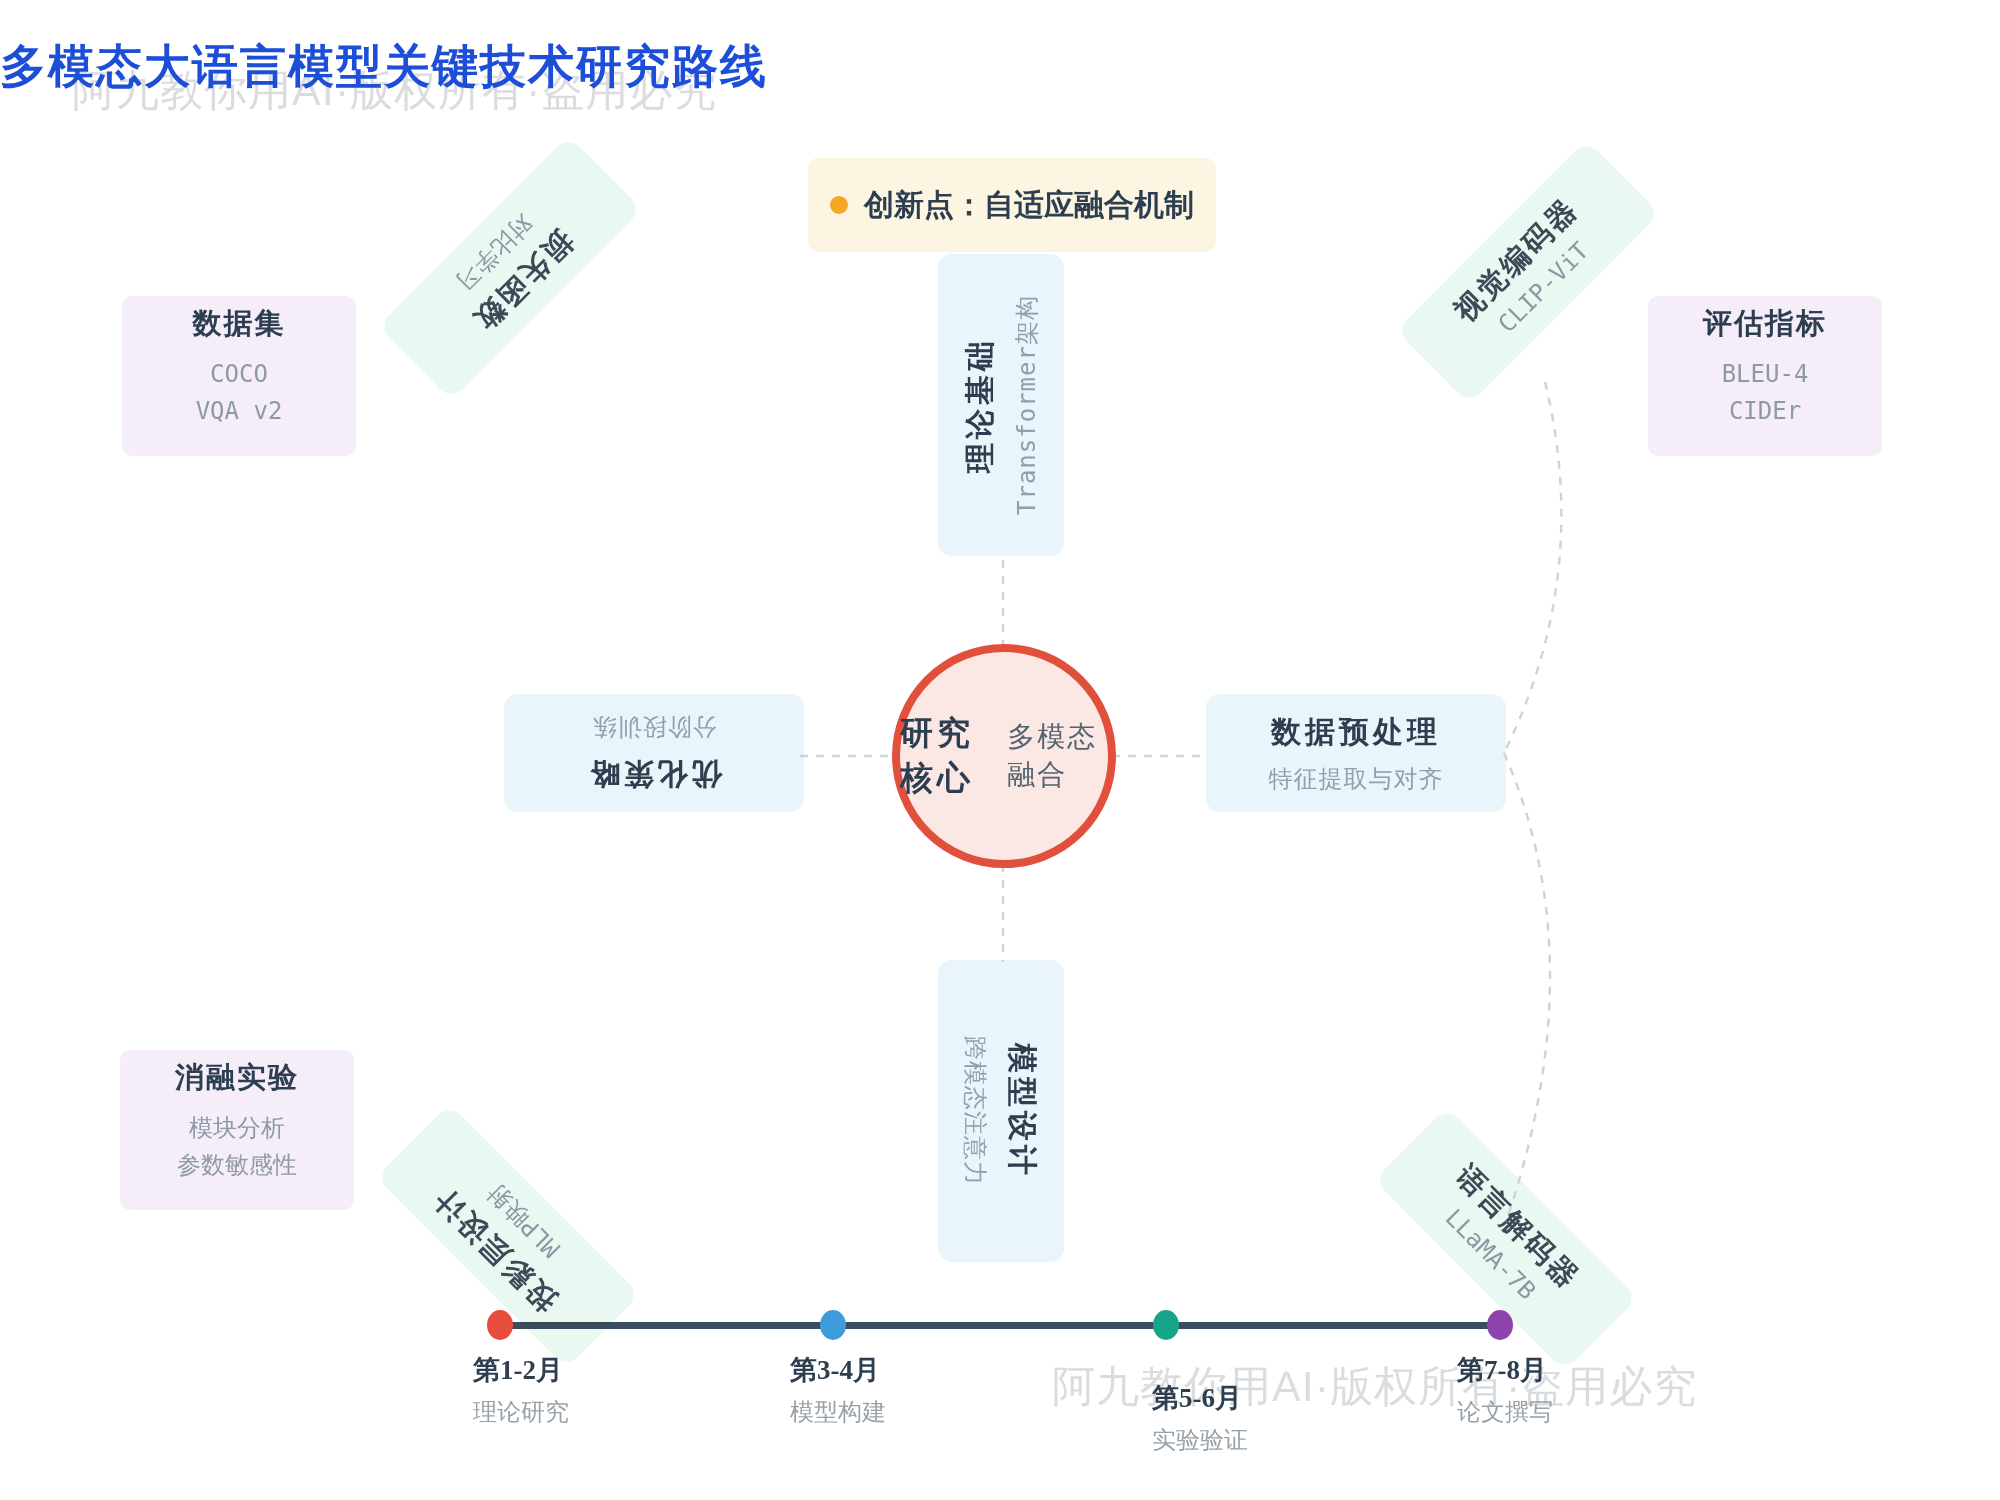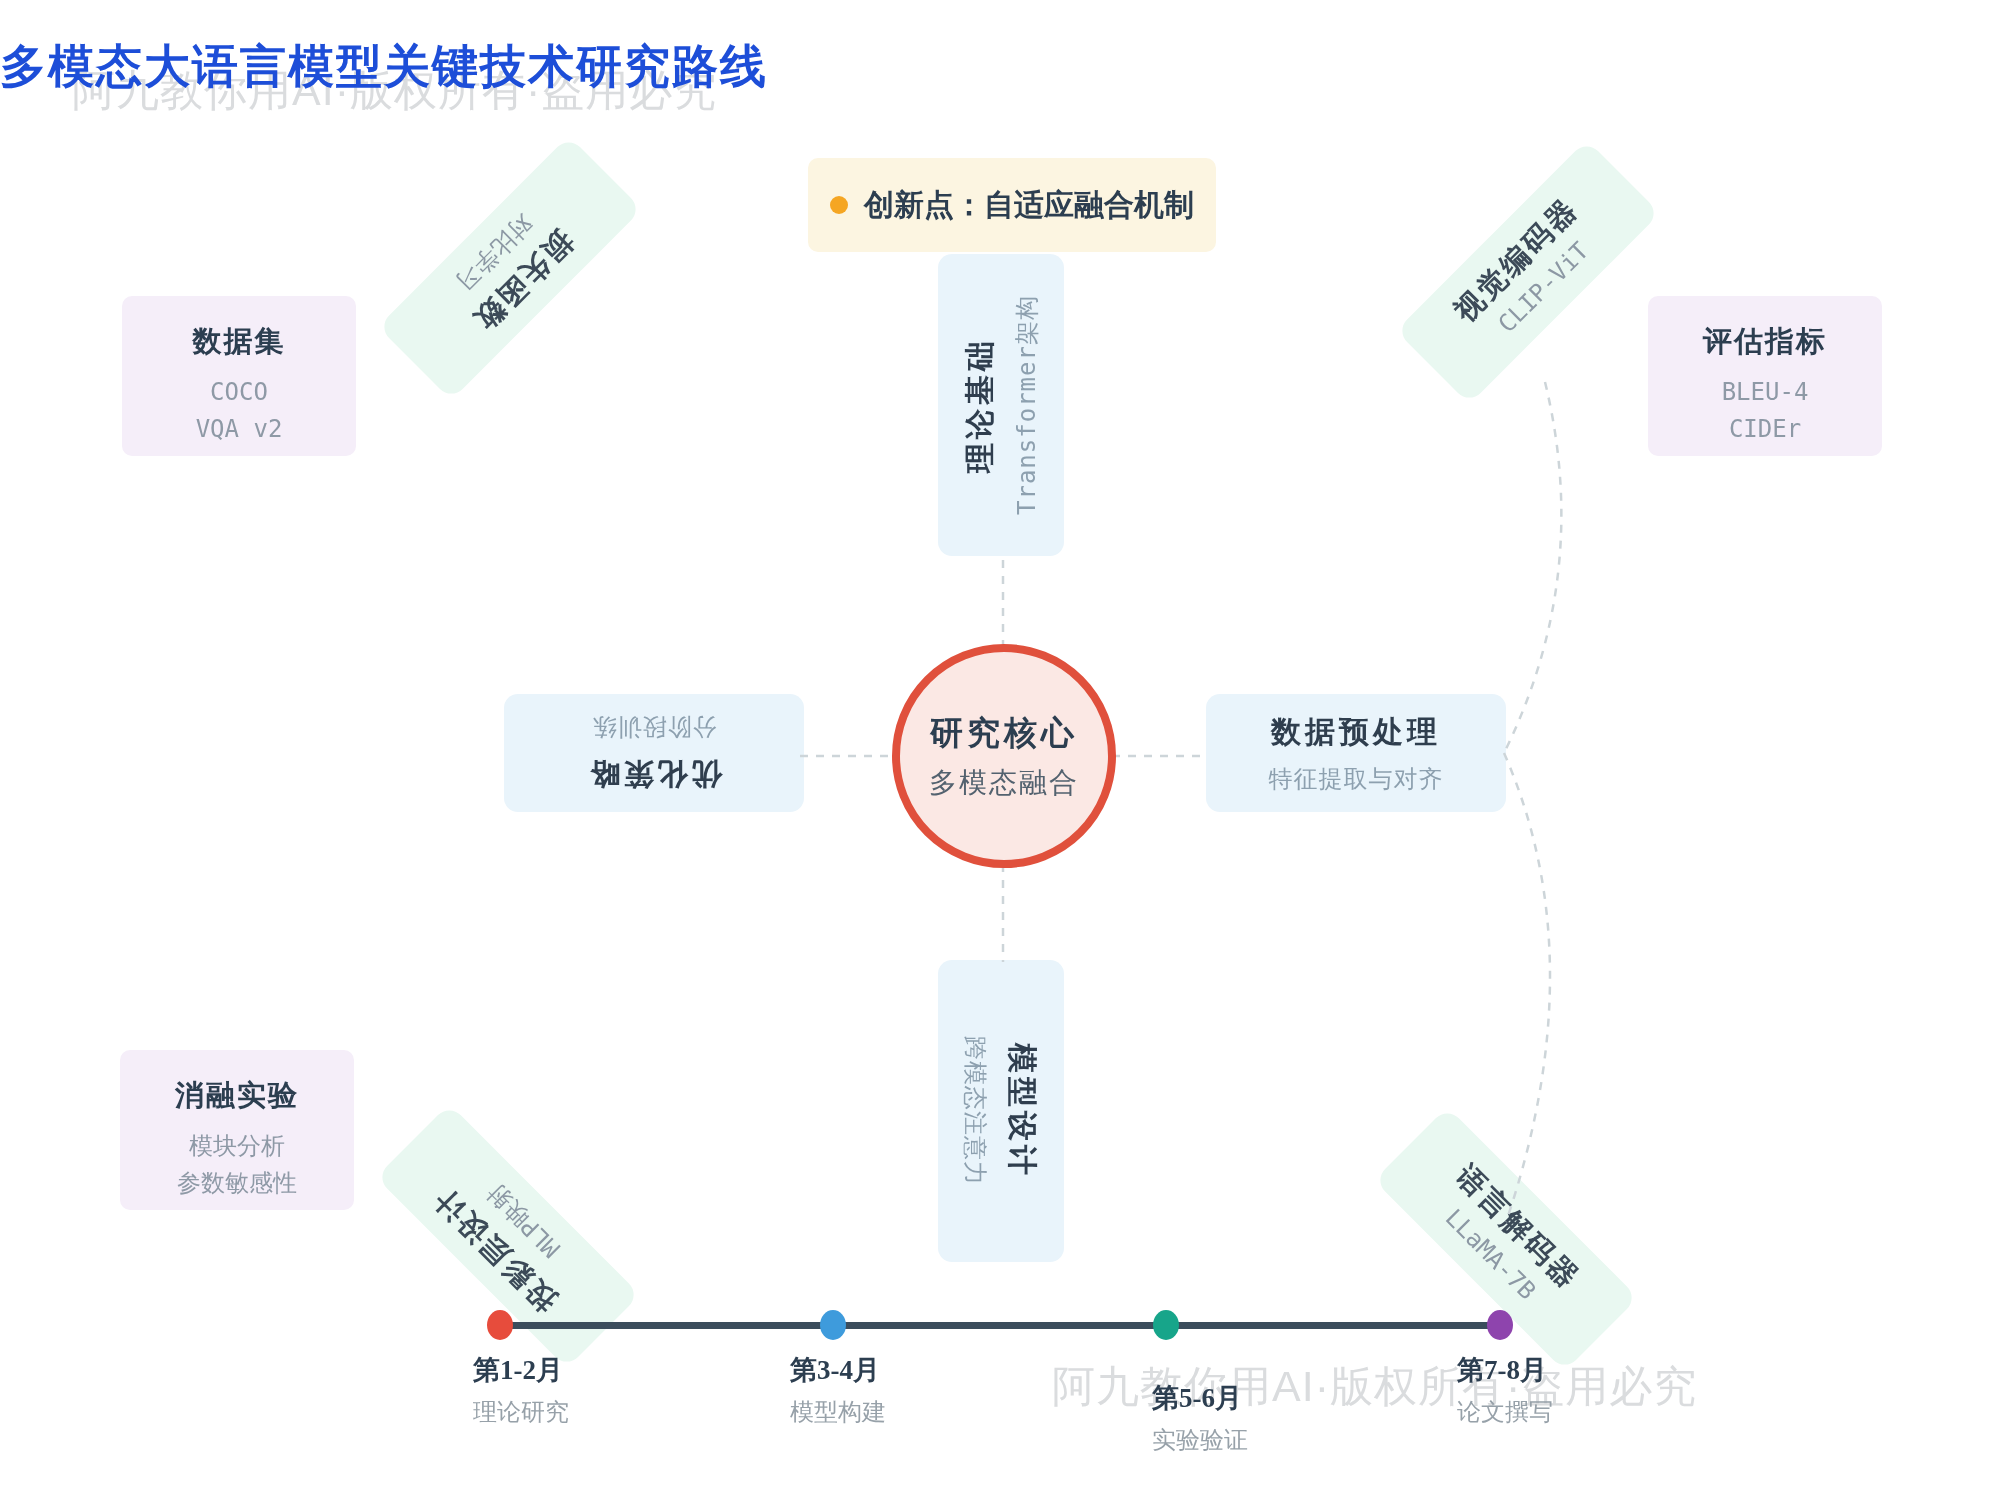--- a/index.html
+++ b/index.html
@@ -22,21 +22,21 @@
          font-size:46px;font-weight:700;color:#1d4ed8;letter-spacing:2px;z-index:6;}
 
   
   .innovation{position:absolute;left:808px;top:158px;width:408px;height:94px;background:#FCF5E1;border-radius:10px;
               display:flex;align-items:center;justify-content:center;gap:16px;z-index:4;}
   .innovation .dot{width:18px;height:18px;border-radius:50%;}
   .innovation .txt{font-size:30px;font-weight:700;color:#2C3E50;}
 
   
   .core{position:absolute;left:892px;top:644px;width:208px;height:208px;border-radius:50%;
-        border:8px solid #E0503C;background:#FBE8E4;display:flex;flex-direction:column;align-items:center;justify-content:center;gap:8px;z-index:6;}
+        border:8px solid #E0503C;background:#FBE8E4;display:flex;flex-direction:row;align-items:center;justify-content:center;gap:8px;z-index:6;}
   .core .t{font-size:33px;font-weight:700;color:#2C3E50;letter-spacing:4px;}
   .core .s{font-size:28px;color:#53626F;letter-spacing:2px;}
 
   
   .branch{position:absolute;background:#E9F4FB;border-radius:14px;z-index:3;}
   .branch .inner{position:absolute;left:50%;top:50%;display:flex;flex-direction:column;align-items:center;justify-content:center;gap:10px;}
   .branch .bt{font-size:30px;font-weight:700;color:#2F3E4E;letter-spacing:4px;white-space:nowrap;}
   .branch .bs{font-size:24px;color:#8DA0AF;font-family:var(--mono);white-space:nowrap;letter-spacing:1px;}
   .branch-top{left:938px;top:254px;width:126px;height:302px;}
   .branch-top .inner{width:302px;height:126px;transform:translate(-50%,-50%) rotate(-90deg);}
@@ -54,21 +54,21 @@
   .tag .ts{font-size:24px;color:#8C98A4;font-family:var(--mono);white-space:nowrap;}
   .tag-tl{left:375px;top:216px;transform:rotate(-45deg);}
   .tag-tl .inner{transform:rotate(180deg);}
   .tag-tr{left:1393px;top:220px;transform:rotate(-45deg);}
   .tag-bl{left:373px;top:1184px;transform:rotate(45deg);}
   .tag-bl .inner{transform:rotate(180deg);}
   .tag-br{left:1371px;top:1187px;transform:rotate(45deg);}
 
   
   .card{position:absolute;width:234px;height:160px;background:#F5EEF9;border-radius:10px;z-index:2;
-        display:flex;flex-direction:column;align-items:center;padding-top:26px;box-sizing:border-box;}
+        display:flex;flex-direction:column;align-items:center;padding-top:8px;box-sizing:border-box;}
   .card .ct{font-size:29px;font-weight:700;color:#2C3E50;letter-spacing:2px;margin-bottom:12px;}
   .card .cl{font-size:24px;color:#8E99A6;font-family:var(--mono);line-height:37px;white-space:nowrap;}
   .card-tl{left:122px;top:296px;}
   .card-tr{left:1648px;top:296px;text-align:right;}
   .card-bl{left:120px;top:1050px;}
   .card-br{left:1648px;top:1050px;}
 
   
   .overlay{position:absolute;left:0;top:0;z-index:5;pointer-events:none;}
 

